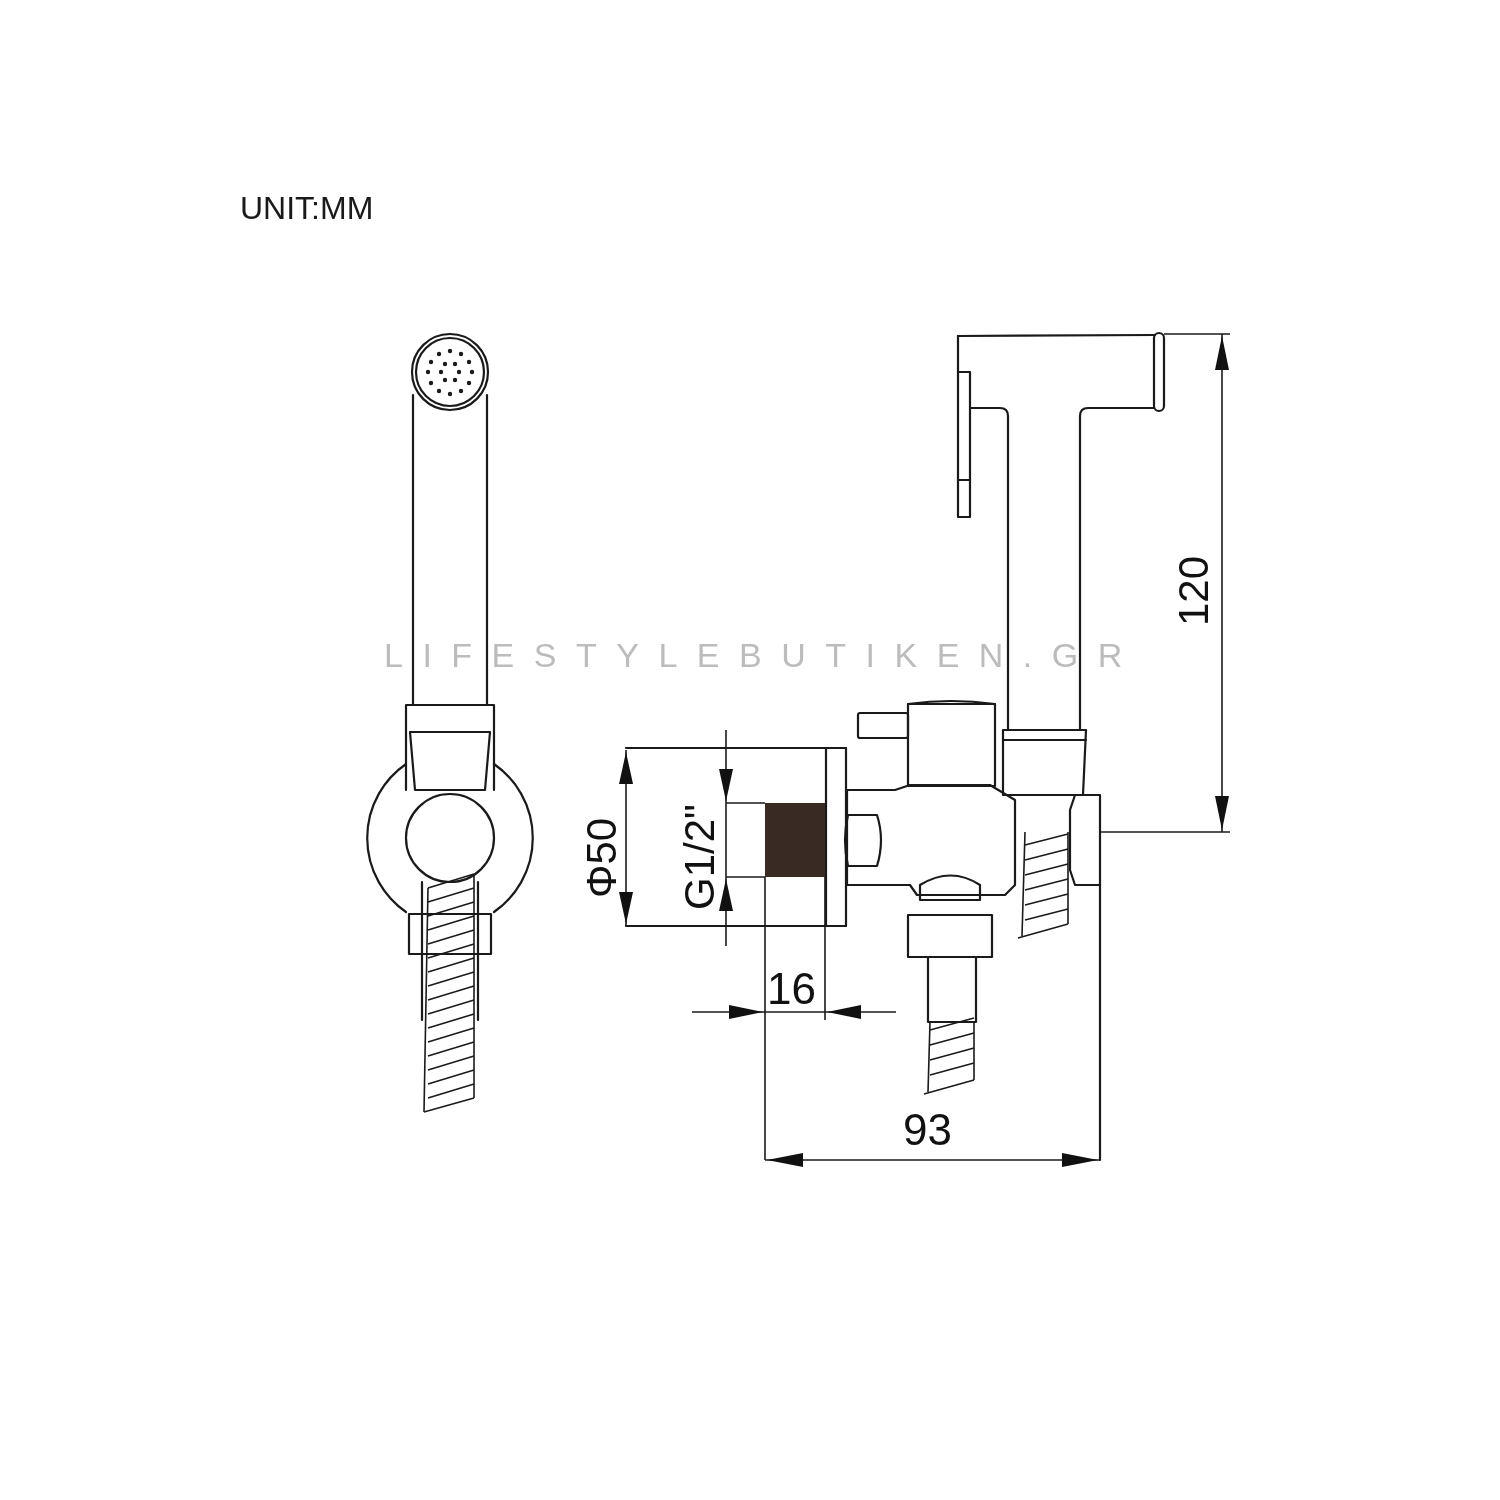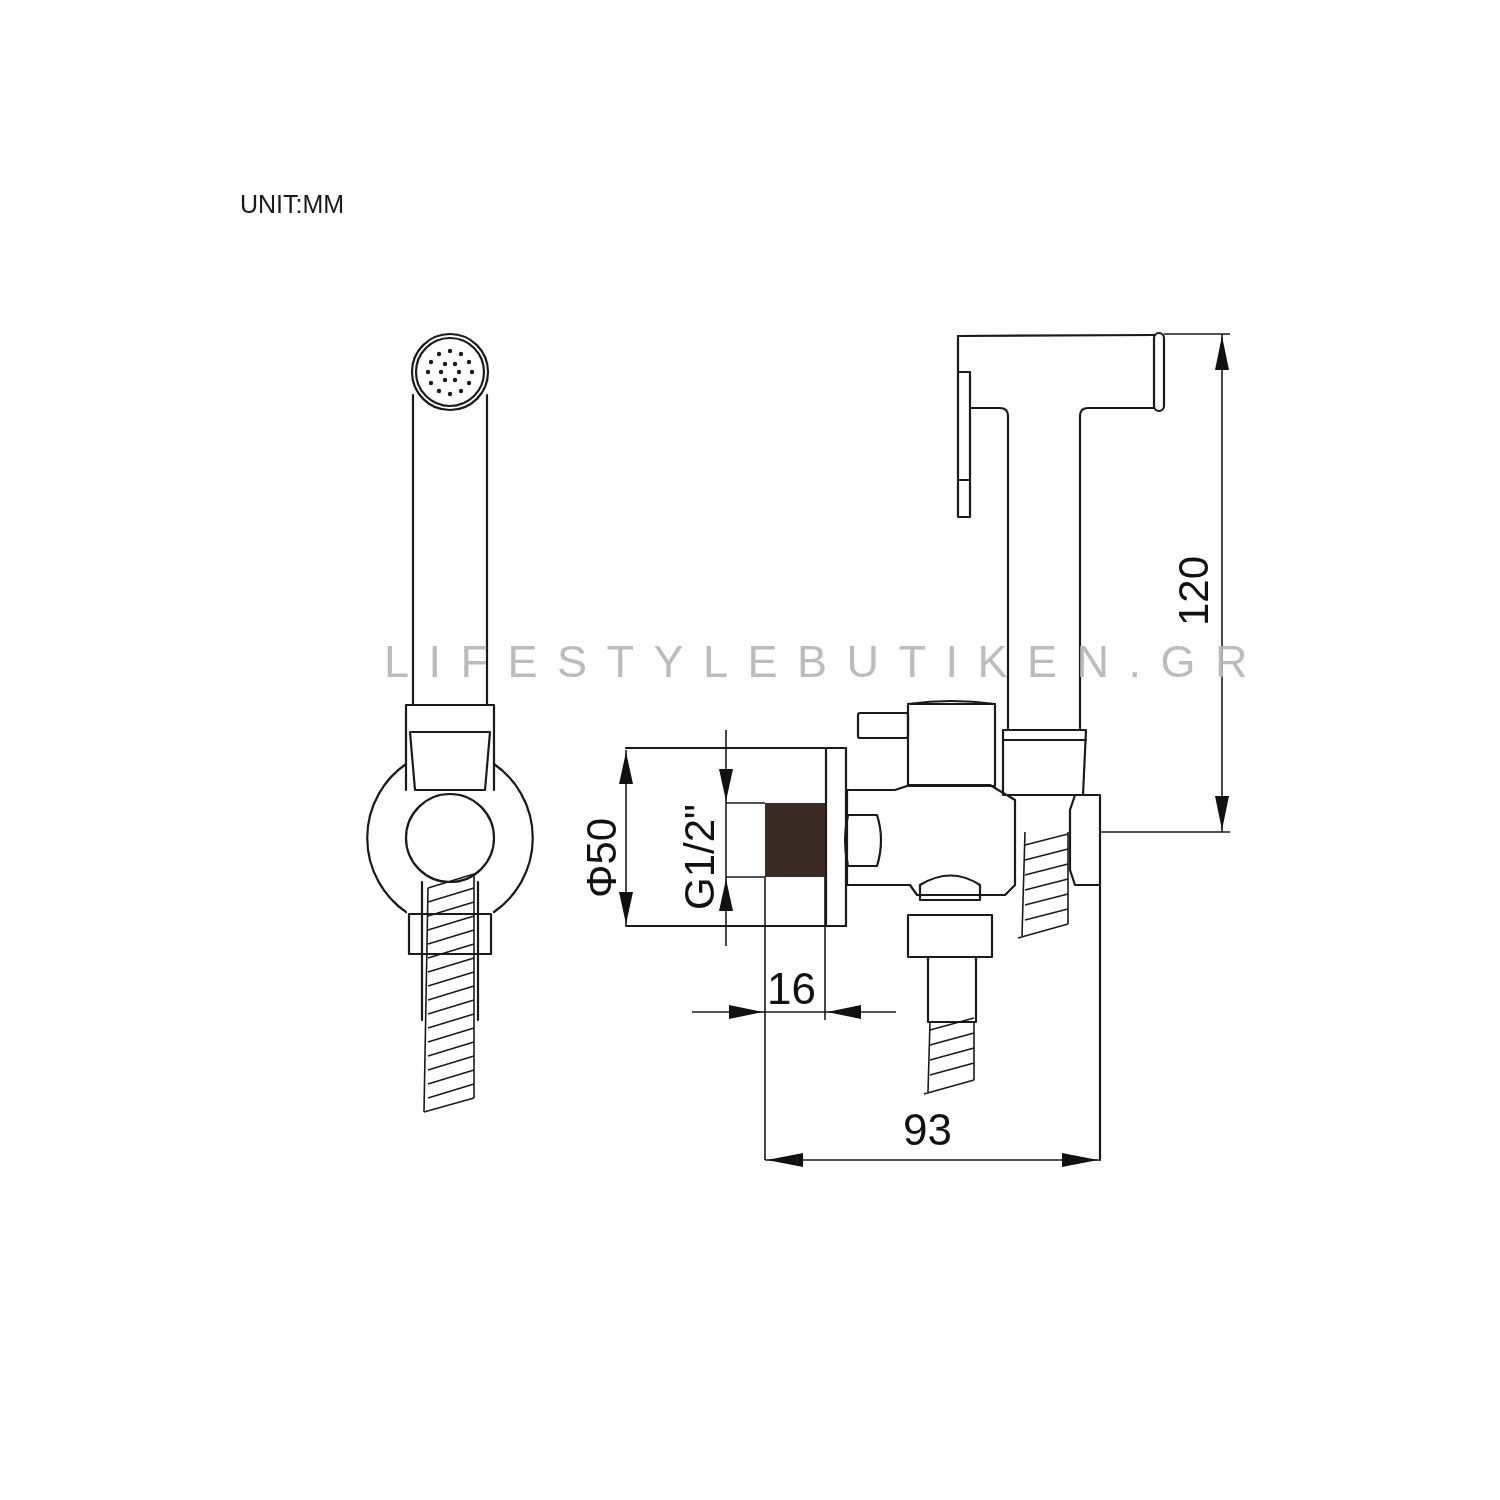--- a/index.html
+++ b/index.html
@@ -1,25 +1,25 @@
 <!DOCTYPE html>
 <html><head>
   <meta charset="utf-8">
   <style>
     html, body { margin: 0; padding: 0; background: #ffffff; }
     body { width: 1500px; height: 1500px; position: relative; overflow: hidden; }
     #canvas { position: absolute; left: 0; top: 0; width: 1500px; height: 1500px; }
     .unit-label {
       position: absolute; left: 240px; top: 190px;
-      font-family: "Liberation Sans", sans-serif; font-size: 25px; color: #1a1a1a;
+      font-family: "Liberation Sans", sans-serif; font-size: 32px; color: #1a1a1a;
       letter-spacing: 0px;
     }
     .watermark {
       position: absolute; left: 384px; top: 636px; width: 740px;
-      font-family: "Liberation Sans", sans-serif; font-size: 45px; color: #b9b9b9;
+      font-family: "Liberation Sans", sans-serif; font-size: 34px; color: #b9b9b9;
       letter-spacing: 19.5px; white-space: nowrap; opacity: 0.95; pointer-events: none;
     }
     .dim-text { font-family: "Liberation Sans", sans-serif; fill: #111; }
     svg .ln { stroke: #1a1a1a; stroke-width: 2.2; fill: none; stroke-linejoin: round; stroke-linecap: round; }
     svg .thin { stroke: #1a1a1a; stroke-width: 1.6; fill: none; }
     svg .arrow { fill: #111; stroke: none; }
   </style>
 </head>
 <body>
 

